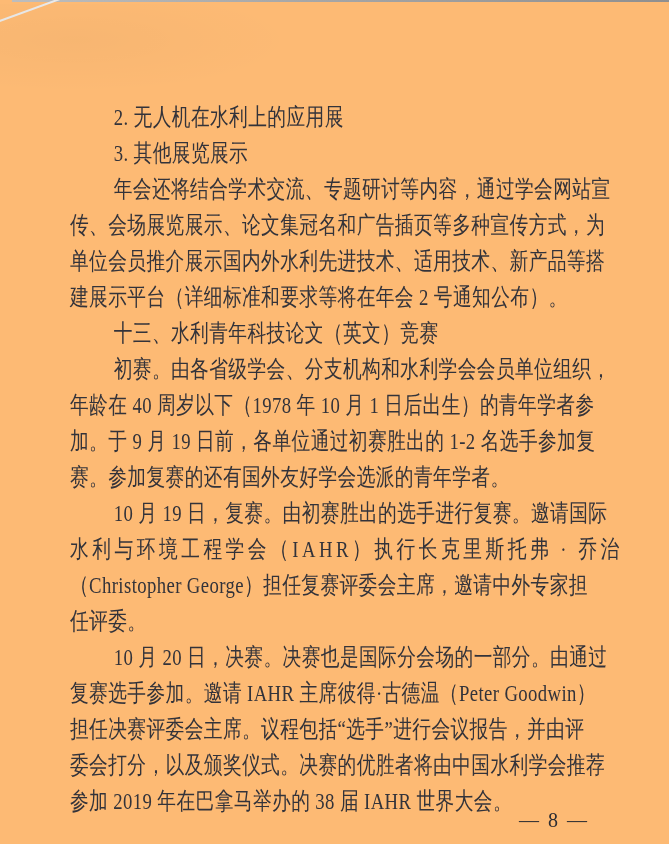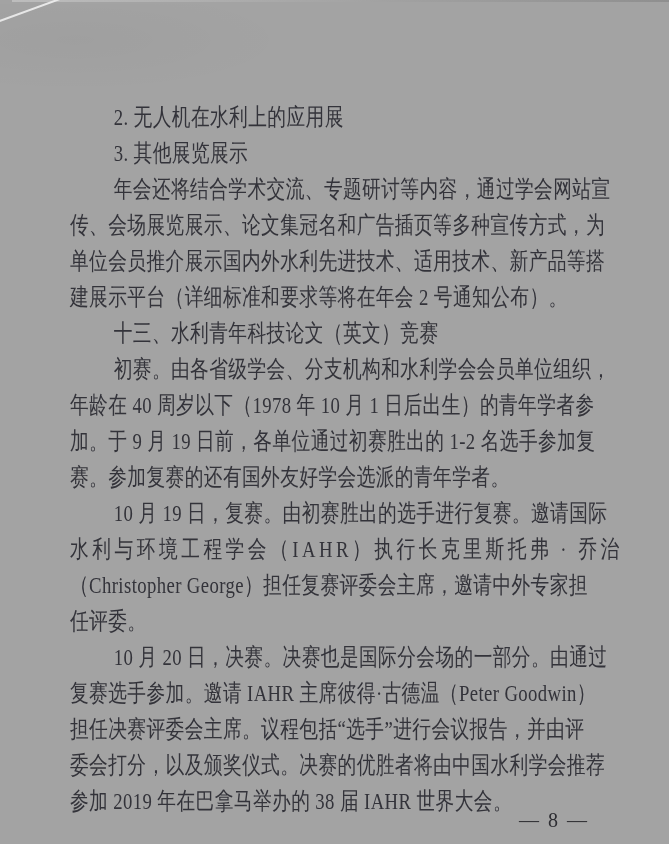--- a/index.html
+++ b/index.html
@@ -10,21 +10,21 @@
     width: 669px;
     height: 844px;
     background: #f4f4f4;
     font-family: "Liberation Serif", "DejaVu Serif", serif;
     overflow: hidden;
   }
   .page {
     position: relative;
     width: 669px;
     height: 844px;
-    background: #a3a3a3;
+    background: #fdba74;
     overflow: hidden;
   }
   
   .scan-edge {
     position: absolute;
     top: 0;
     left: 12px;
     right: 0;
     height: 2px;
     background: linear-gradient(to right, #bdbdbd 0%, #a9a9a9 40%, #8f8f8f 100%);

